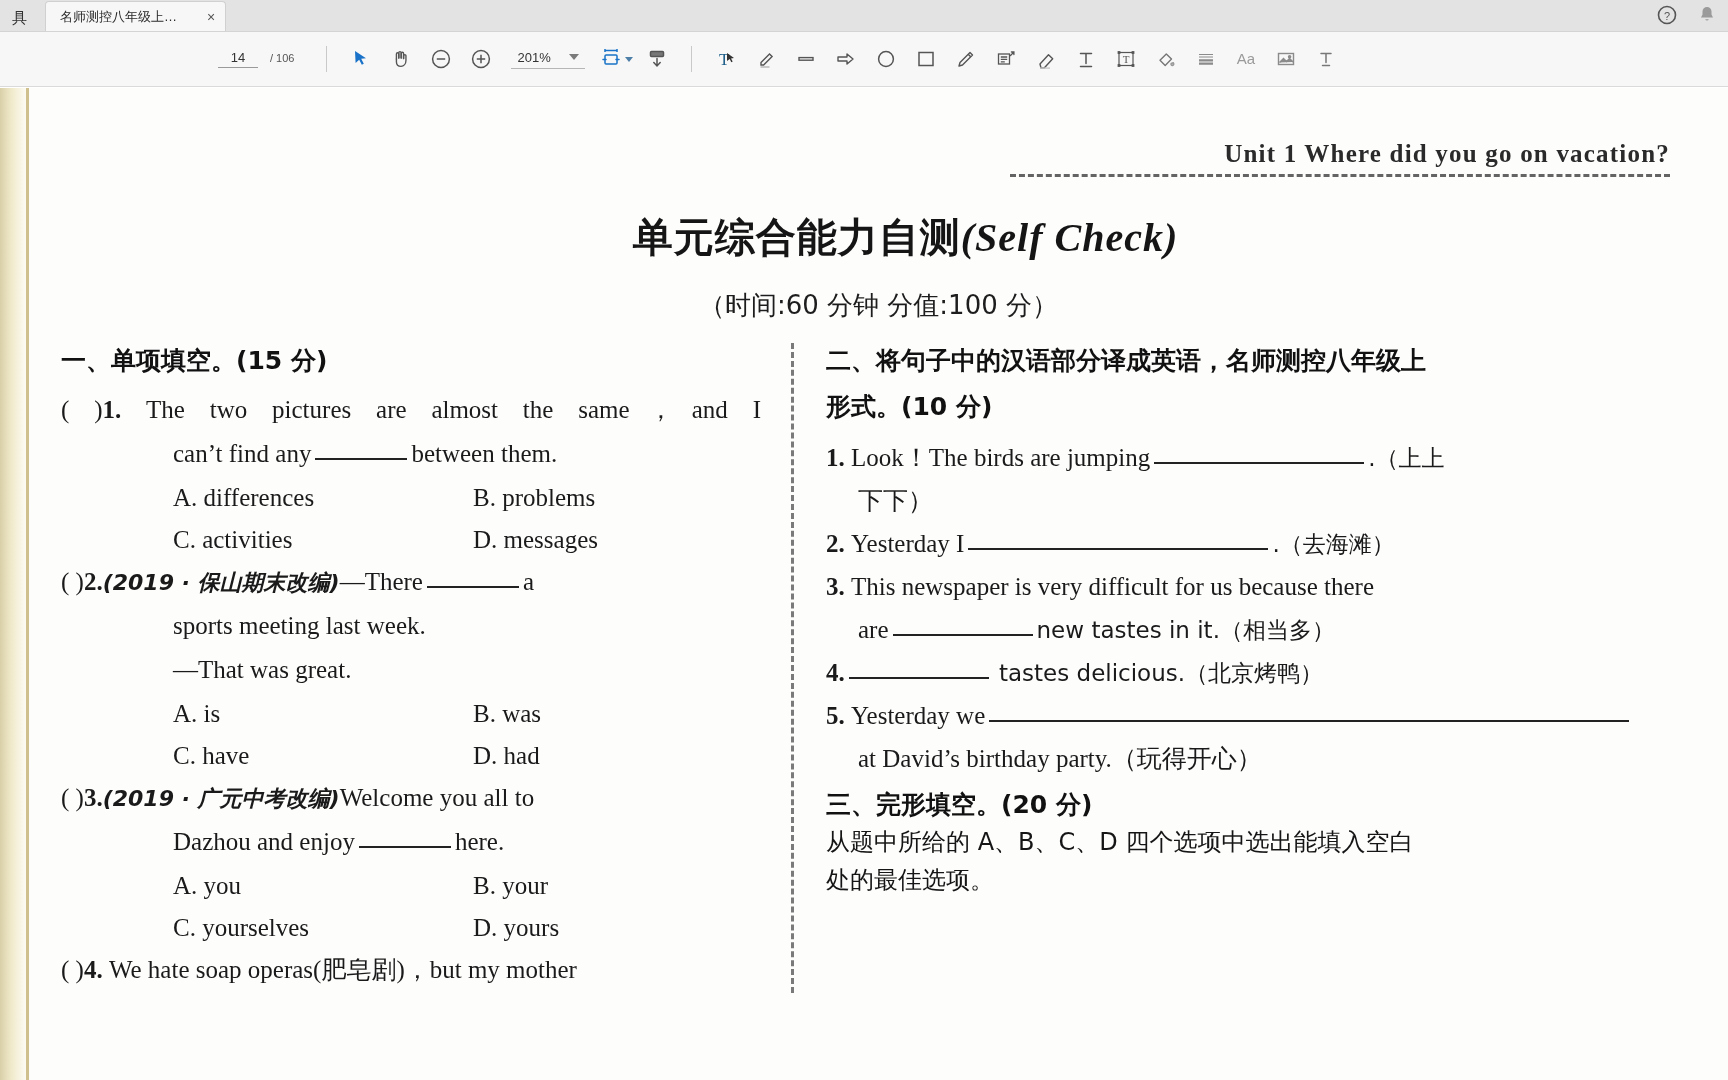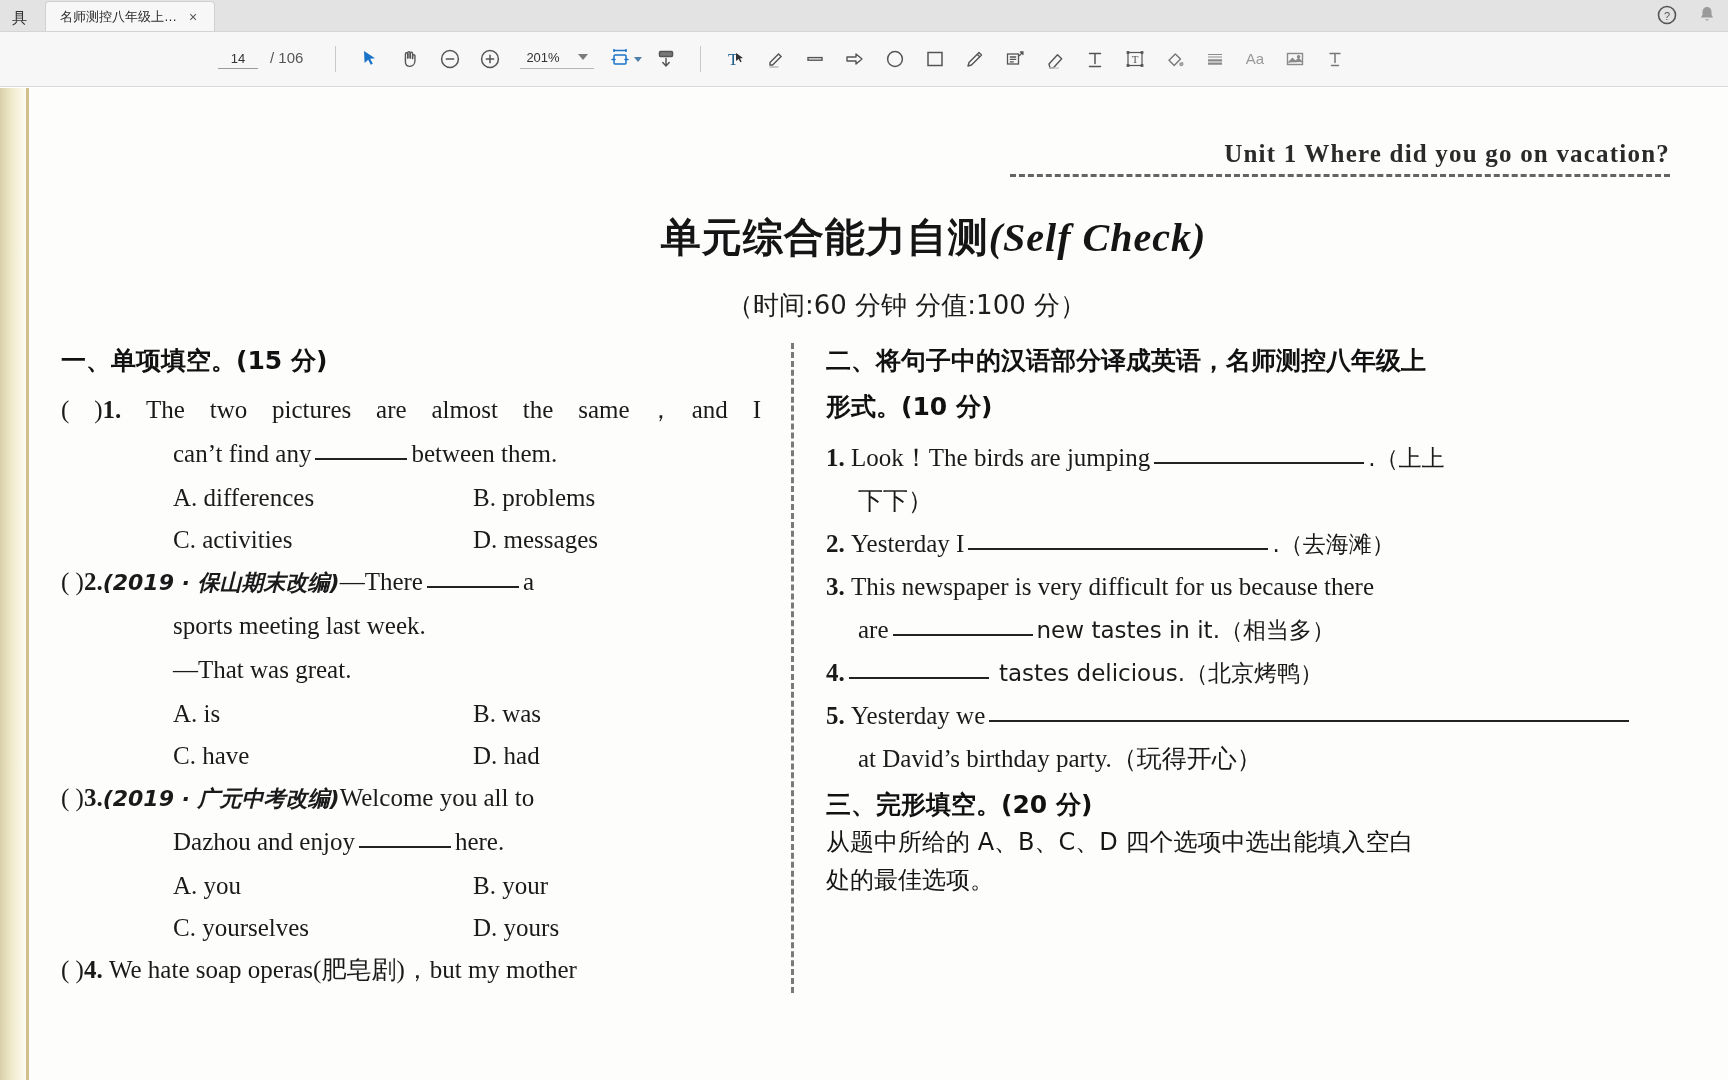--- a/index.html
+++ b/index.html
@@ -28,21 +28,21 @@
   .doc-tab {
     height: 30px;
     min-width: 170px;
     background: #f7f7f7;
     border: 1px solid #d0d0d0;
     border-bottom: none;
     border-radius: 4px 4px 0 0;
     display: flex;
     align-items: center;
     padding: 0 8px 0 14px;
-    gap: 10px;
+    gap: 28px;
     margin-left: 4px;
   }
   .doc-tab-label {
     font-size: 13px;
     color: #2b2b2b;
     white-space: nowrap;
     overflow: hidden;
     max-width: 128px;
   }
   .doc-tab-close {
@@ -83,21 +83,21 @@
     border: none;
     border-bottom: 1px solid #9a9a9a;
     background: transparent;
     text-align: center;
     font-size: 13px;
     color: #333;
     font-family: "Liberation Sans", sans-serif;
     padding-bottom: 2px;
     outline: none;
   }
-  .page-total { font-size: 15px; color: #555; }
+  .page-total { font-size: 11px; color: #555; }
   .divider {
     width: 1px;
     height: 26px;
     background: #c9c9c9;
     margin: 0 14px;
     flex: 0 0 auto;
   }
   .tbtn {
     width: 40px; height: 40px;
     display: flex; align-items: center; justify-content: center;
@@ -149,21 +149,20 @@
     position: absolute;
     left: 26px; top: 0; width: 3px; height: 100%;
     background: #cfc08d;
   }
   .scan {
     position: absolute;
     left: 29px; top: 0;
     width: 1699px; height: 992px;
     background: #fdfdfc;
     color: #1a1a1a;
-    padding-left: 28px;
   }
 
   .hdr-unit {
     position: absolute;
     right: 58px;
     top: 52px;
     font-family: "Liberation Serif", serif;
     font-size: 25px;
     font-weight: bold;
     letter-spacing: 1.2px;

